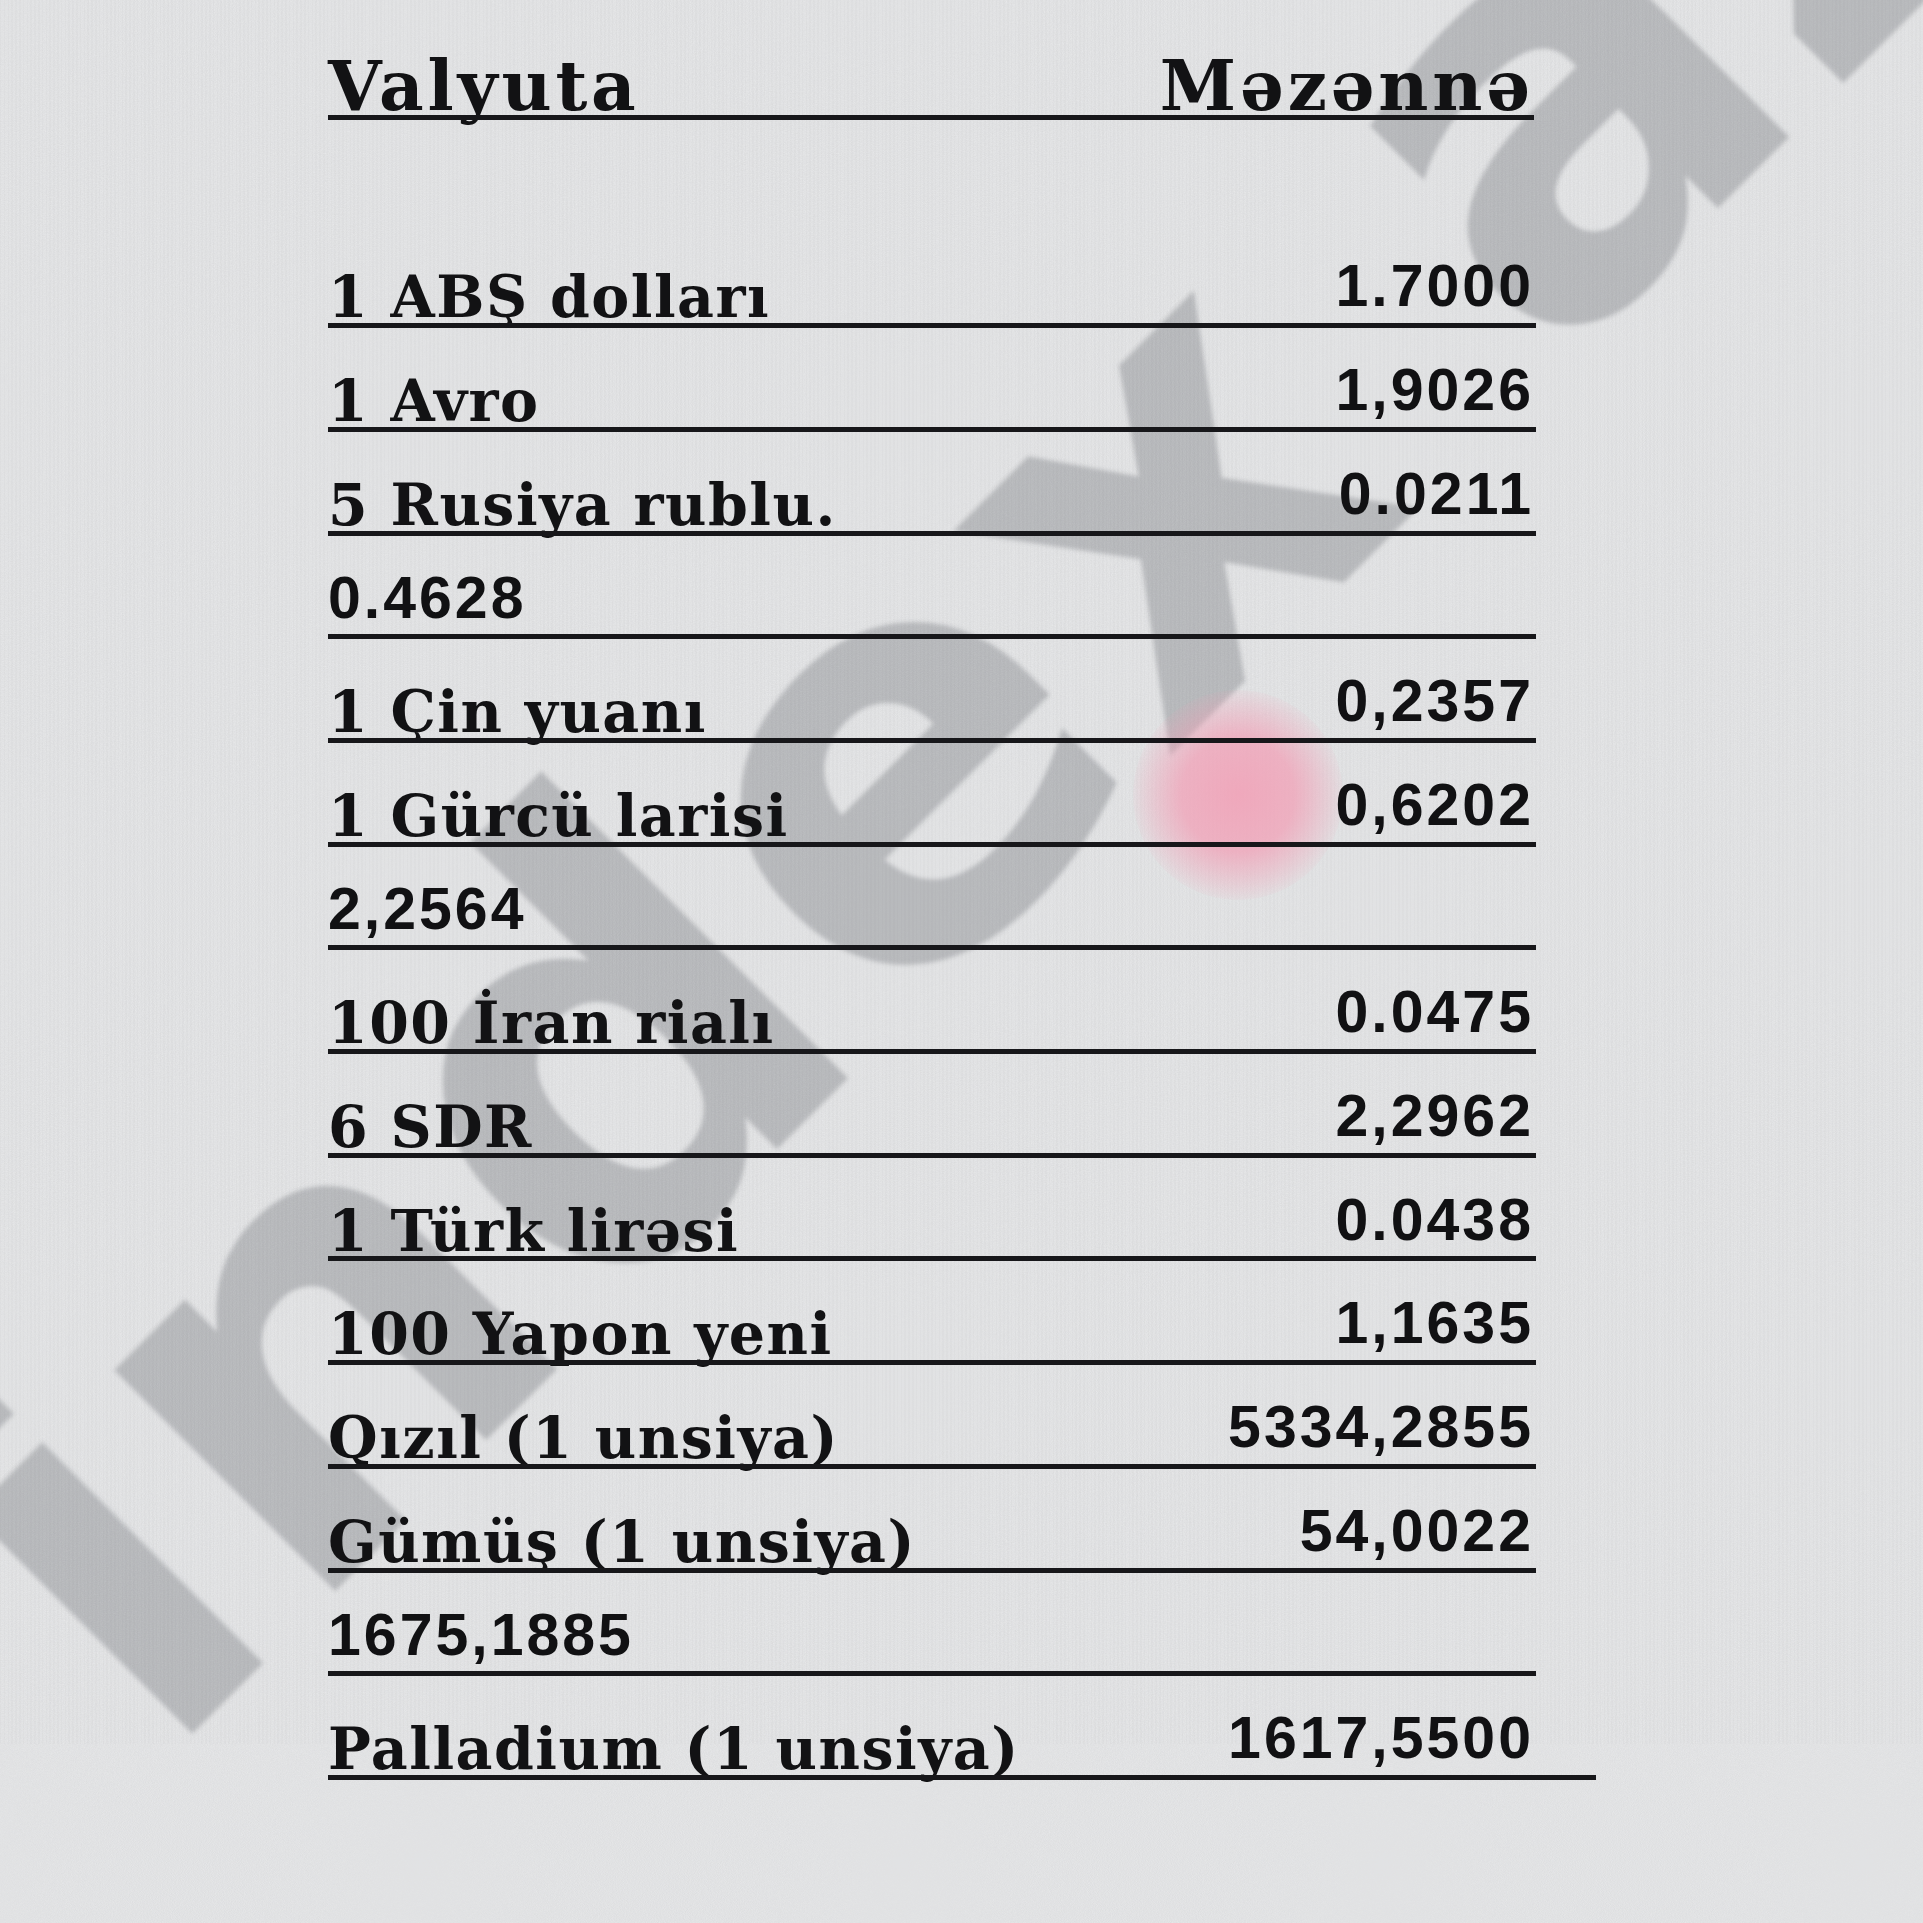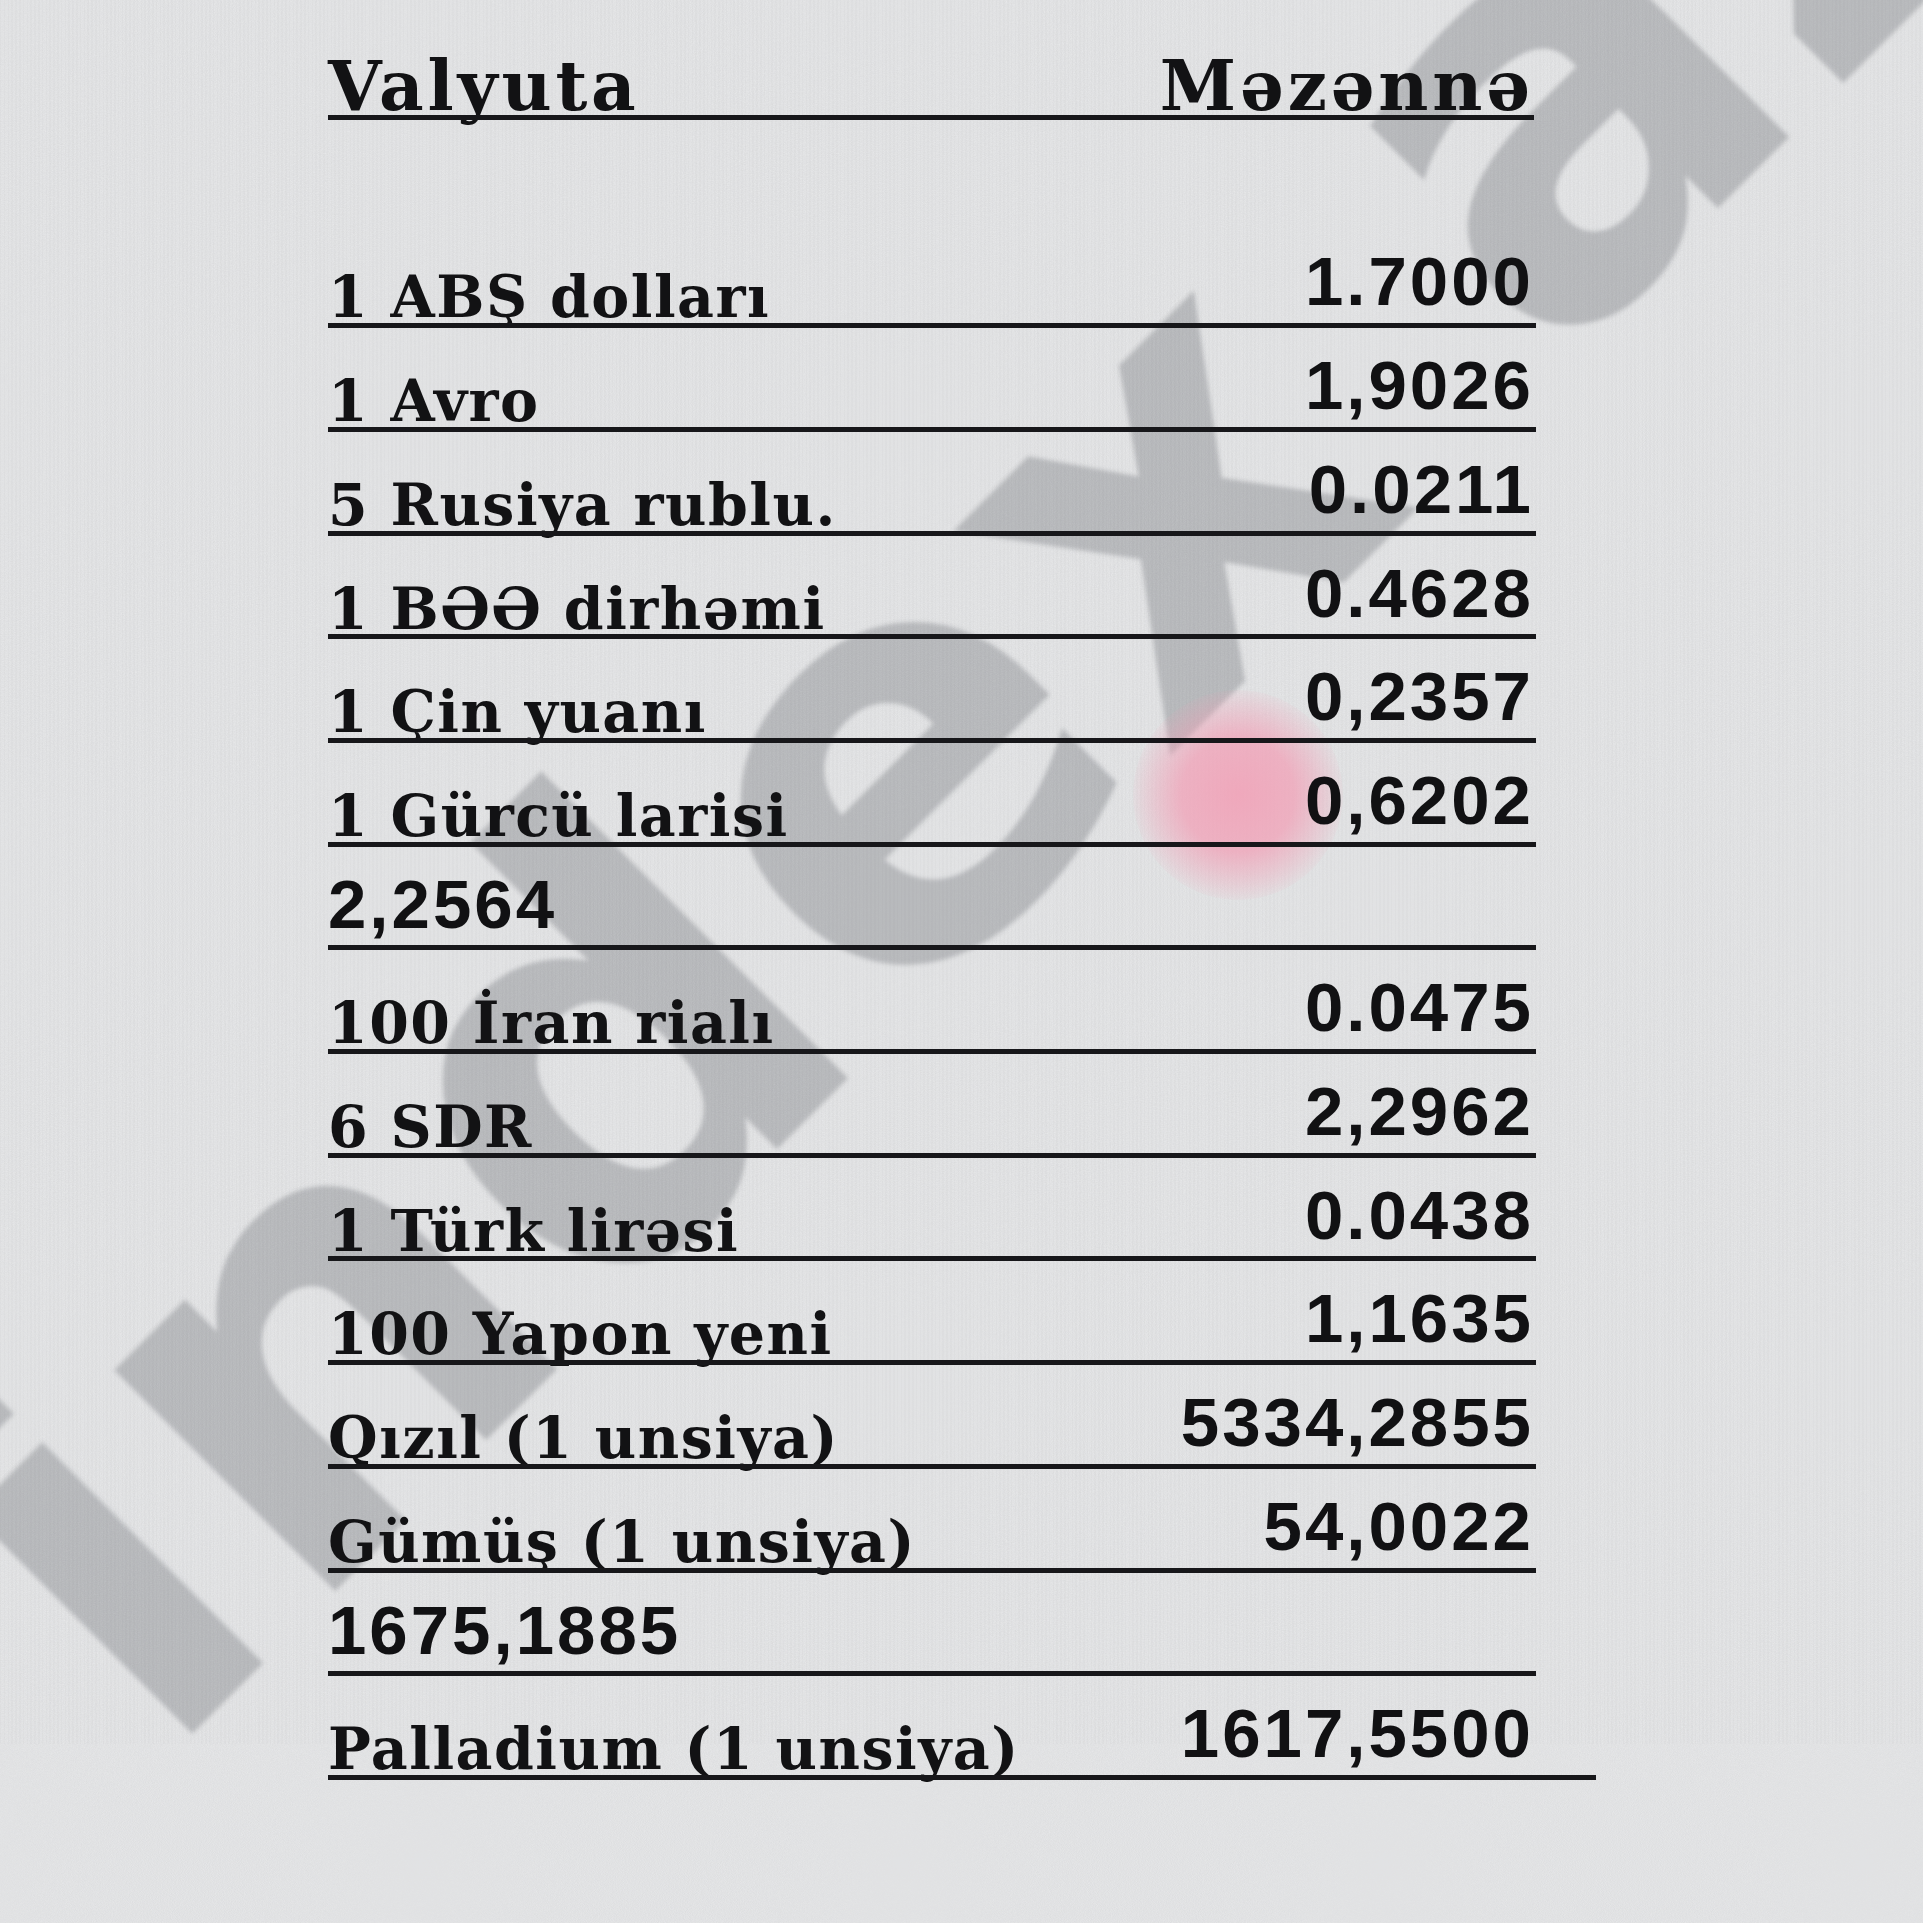--- a/index.html
+++ b/index.html
@@ -117,21 +117,21 @@
     font-size: 57px;
     line-height: 1;
     letter-spacing: 1.5px;
     color: #121214;
     margin-bottom: -1.5px;
     white-space: nowrap;
   }
   .row .value {
     font-family: "Liberation Sans", "DejaVu Sans", sans-serif;
     font-weight: bold;
-    font-size: 69px;
+    font-size: 59px;
     line-height: 1;
     letter-spacing: 3px;
     color: #111113;
     margin-bottom: 6.8px;
     white-space: nowrap;
   }
 </style>
 </head>
 <body>
 
@@ -165,21 +165,20 @@
         <span class="label">1 Avro</span>
         <span class="value">1,9026</span>
       </div>
       <div class="hline" style="top: 427px; width: 1208px;"></div>
       <div class="row" style="top: 418px;">
         <span class="label">5 Rusiya rublu.</span>
         <span class="value">0.0211</span>
       </div>
       <div class="hline" style="top: 531px; width: 1208px;"></div>
       <div class="row" style="top: 522px;">
-        <span class="label">1 BƏƏ dirhəmi</span>
         <span class="value">0.4628</span>
       </div>
       <div class="hline" style="top: 634px; width: 1208px;"></div>
       <div class="row" style="top: 625px;">
         <span class="label">1 Çin yuanı</span>
         <span class="value">0,2357</span>
       </div>
       <div class="hline" style="top: 738px; width: 1208px;"></div>
       <div class="row" style="top: 729px;">
         <span class="label">1 Gürcü larisi</span>

